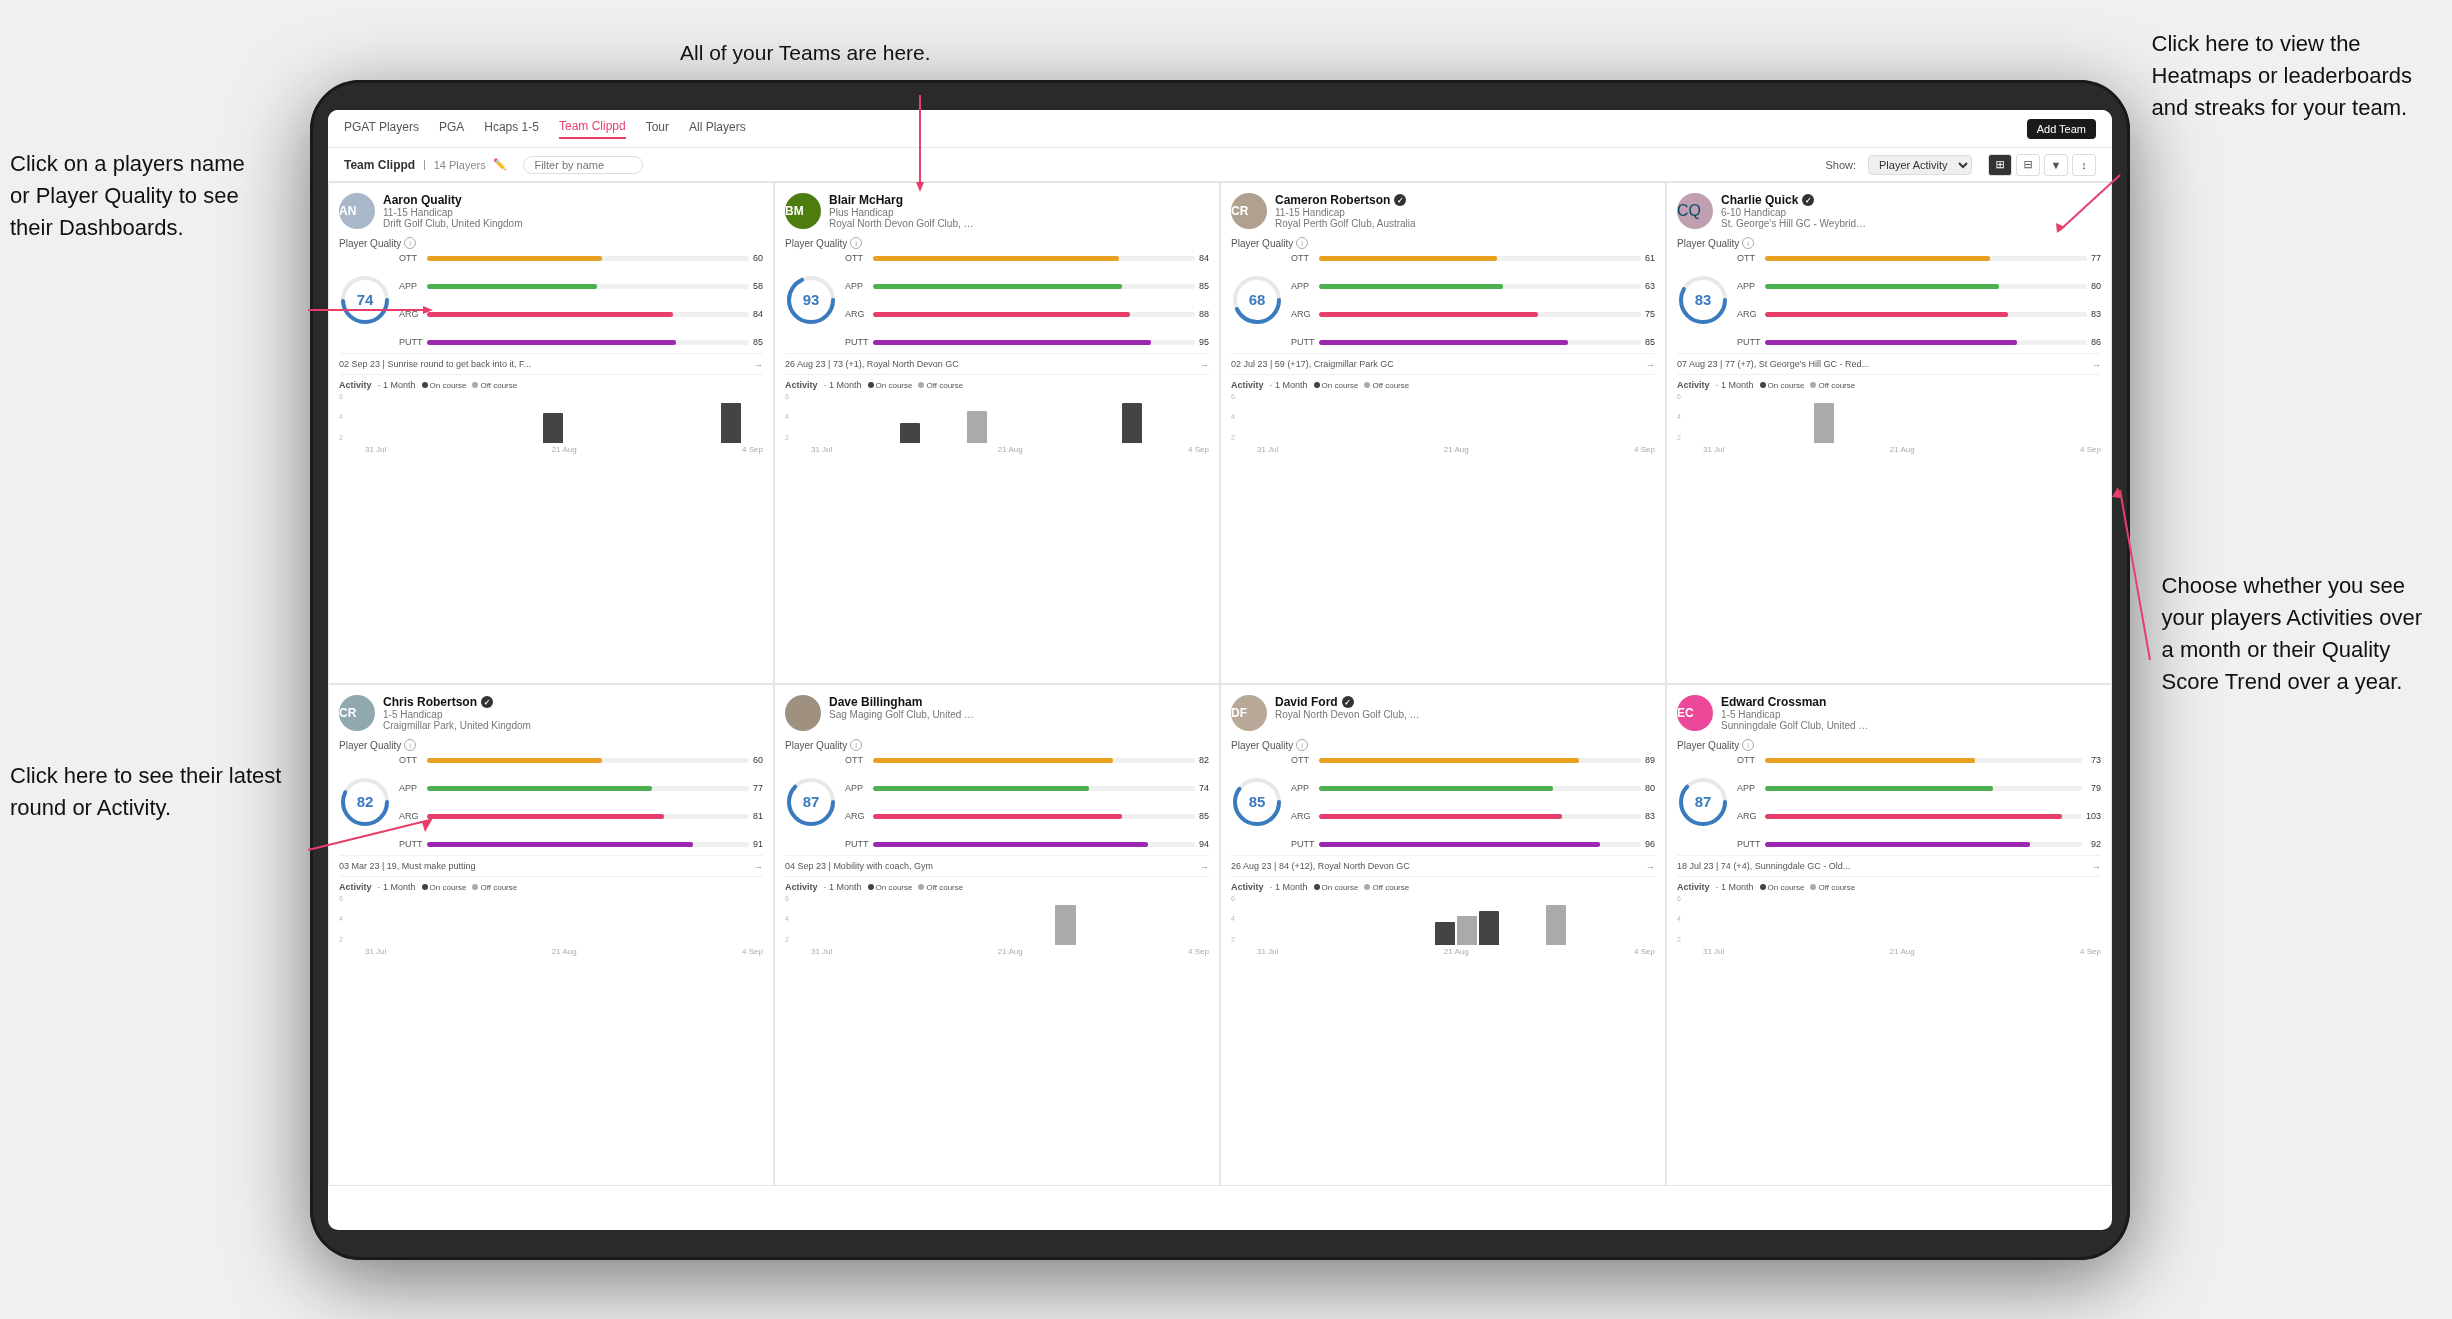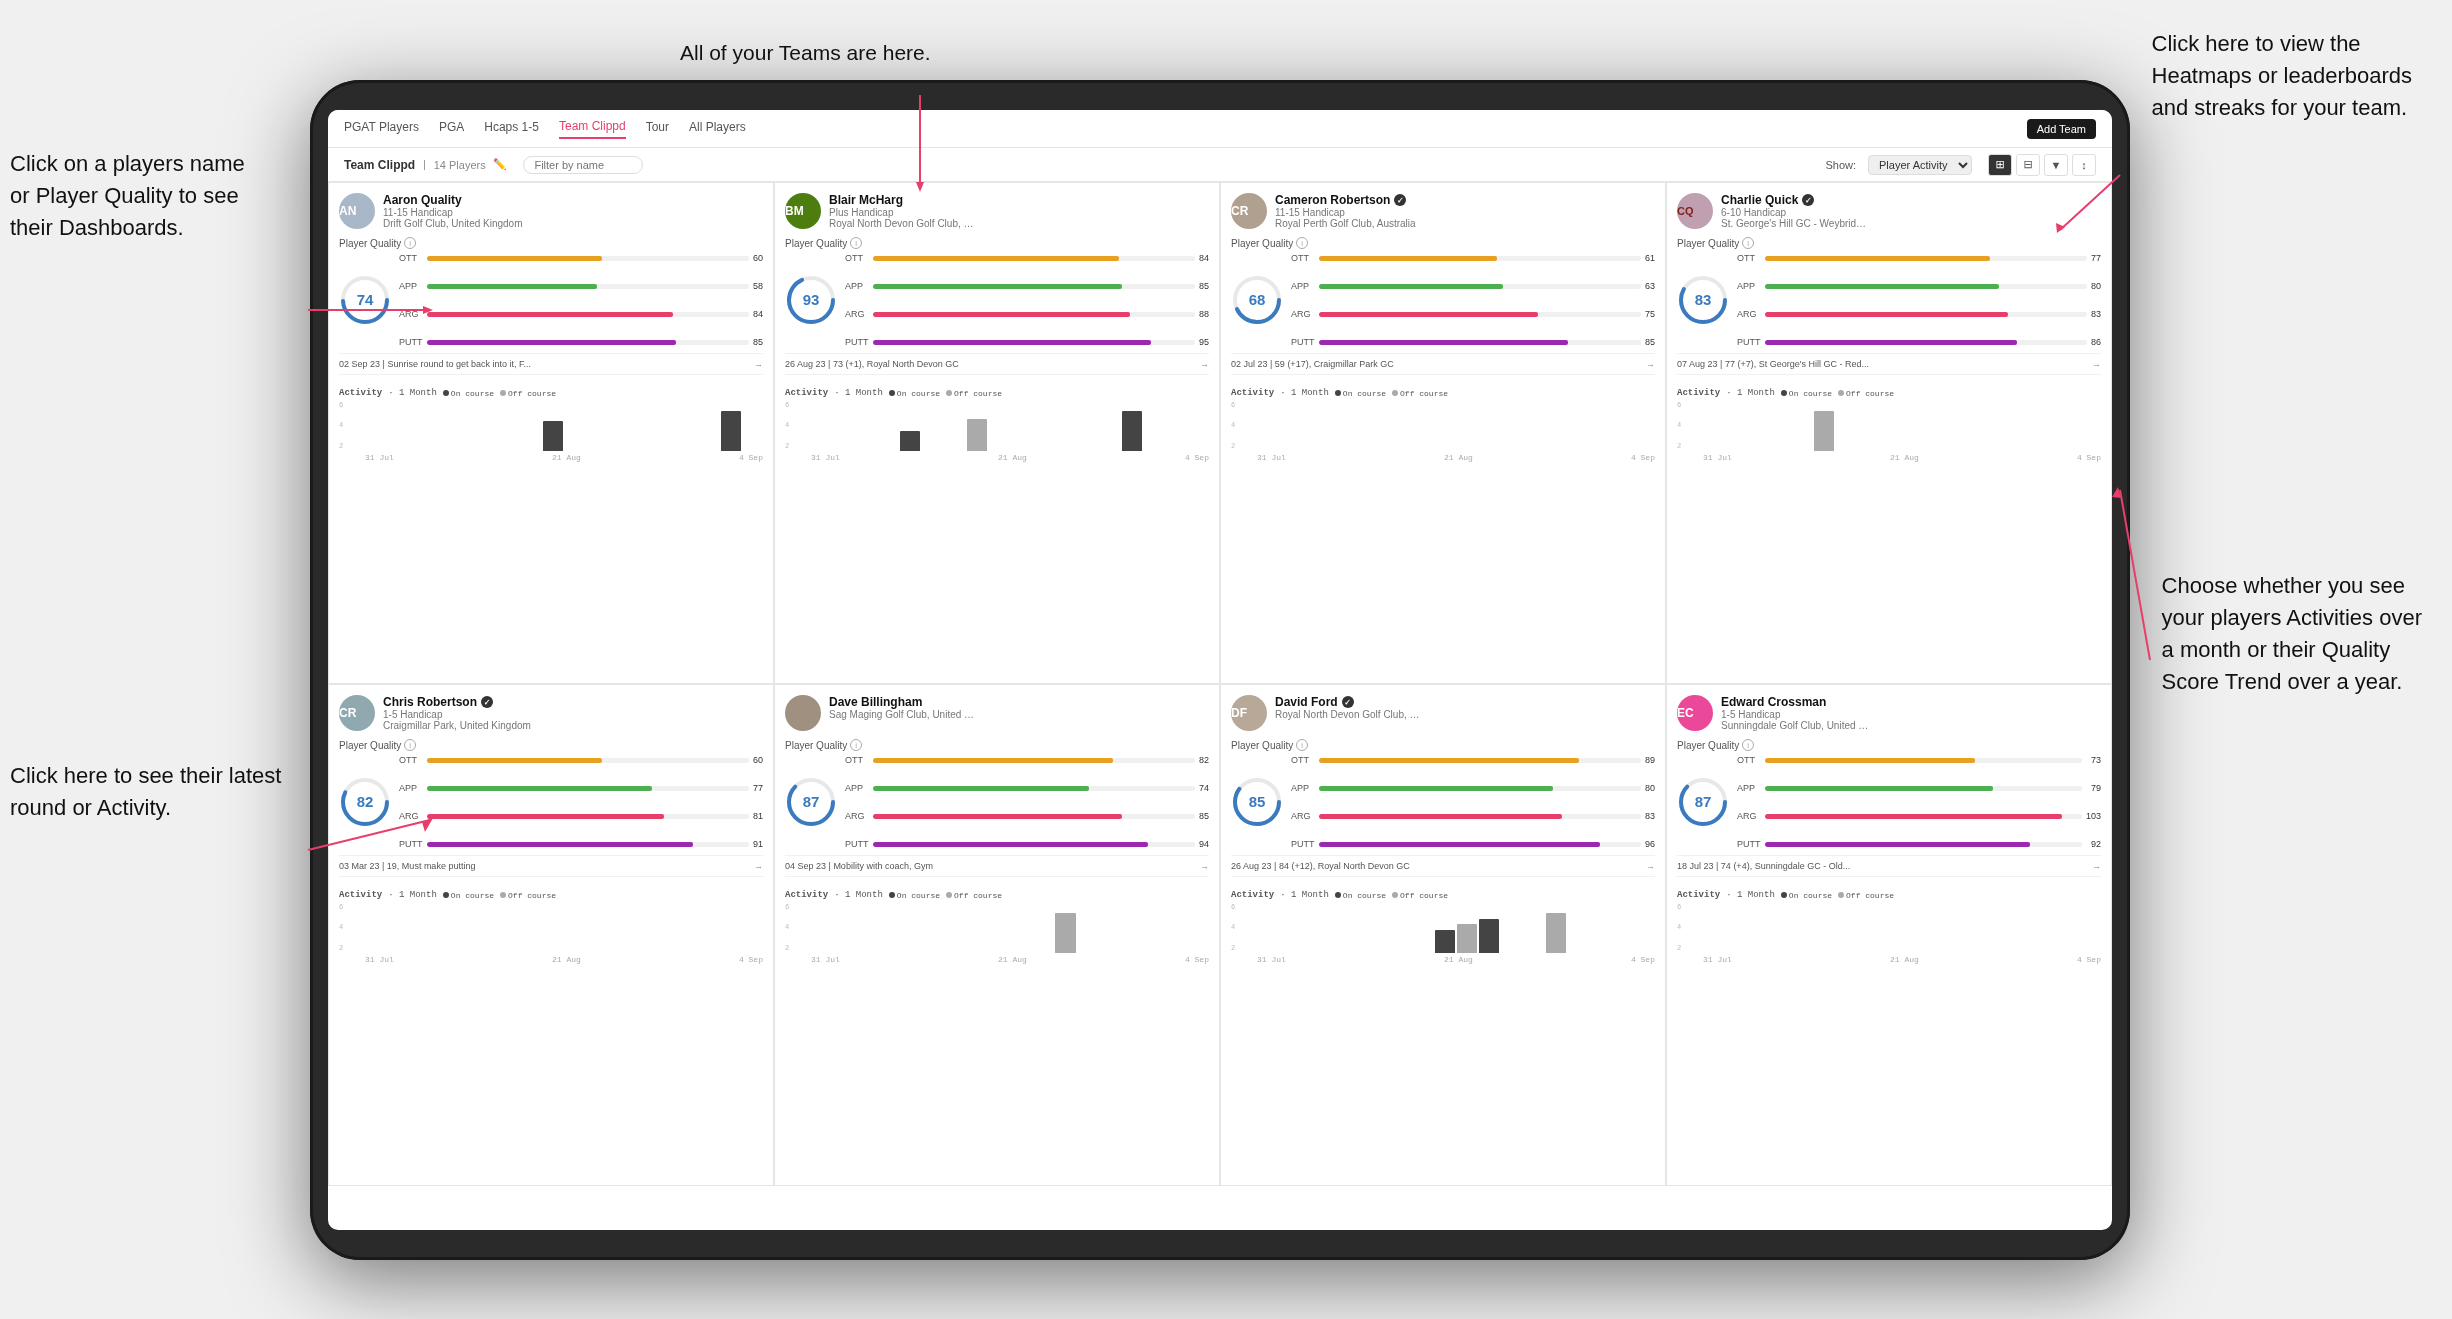--- a/index.html
+++ b/index.html
@@ -353,22 +353,21 @@
       justify-content: space-between;
     }
 
     .latest-round-arrow {
       color: #888;
     }
 
     
     .activity-section {
       border-top: 1px solid #f0f0f0;
-      padding-top: 13px;
-      font-family: Liberation Mono, monospace;
+      padding-top: 5px;
     }
 
     .activity-header {
       display: flex;
       align-items: center;
       gap: 6px;
       margin-bottom: 3px;
     }
 
     .activity-title {
@@ -802,21 +801,21 @@
           <span>31 Jul</span>
           <span>21 Aug</span>
           <span>4 Sep</span>
         </div>
       </div>
     </div>
   </div>
         <div class="player-card">
     <div class="player-header">
       <div class="player-avatar" style="background:#c0a0b0;">
-        <span style="font-size:11px;color:#7f1d1d;font-weight:700;">CQ</span>
+        <span style="font-size:16px;color:#0c4a6e;font-weight:400;">CQ</span>
       </div>
       <div class="player-info">
         <div class="player-name">
           Charlie Quick
           <span class="verified-badge">✓</span>
         </div>
         <div class="player-handicap">6-10 Handicap</div>
         <div class="player-club">St. George's Hill GC - Weybridge - Surrey...</div>
       </div>
     </div>

